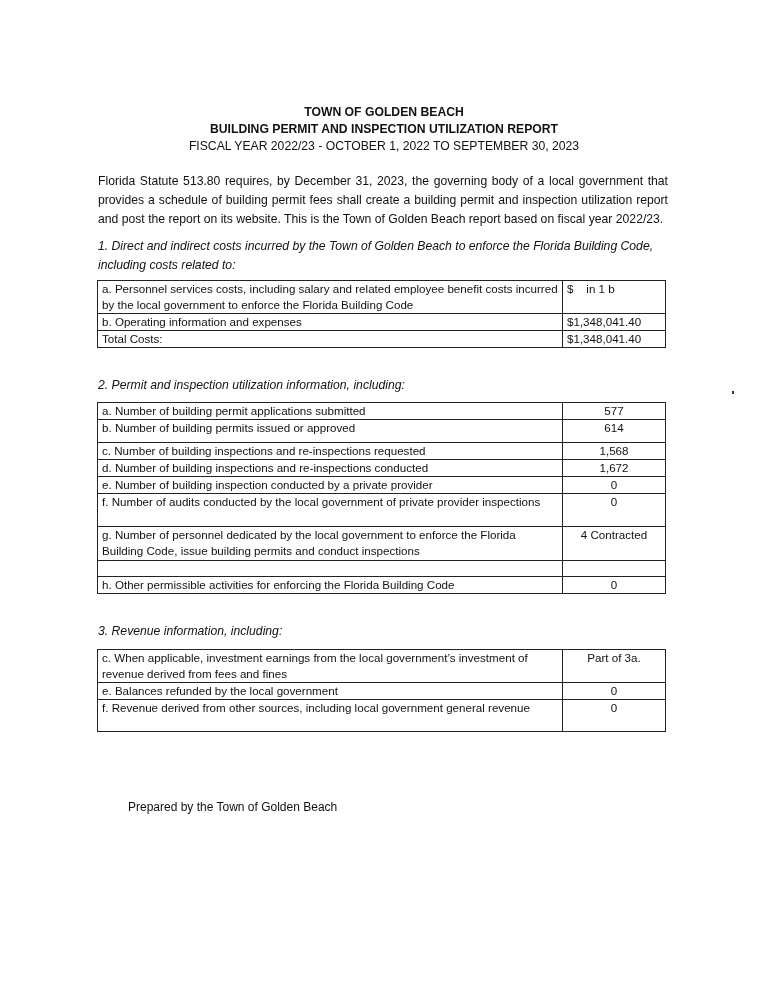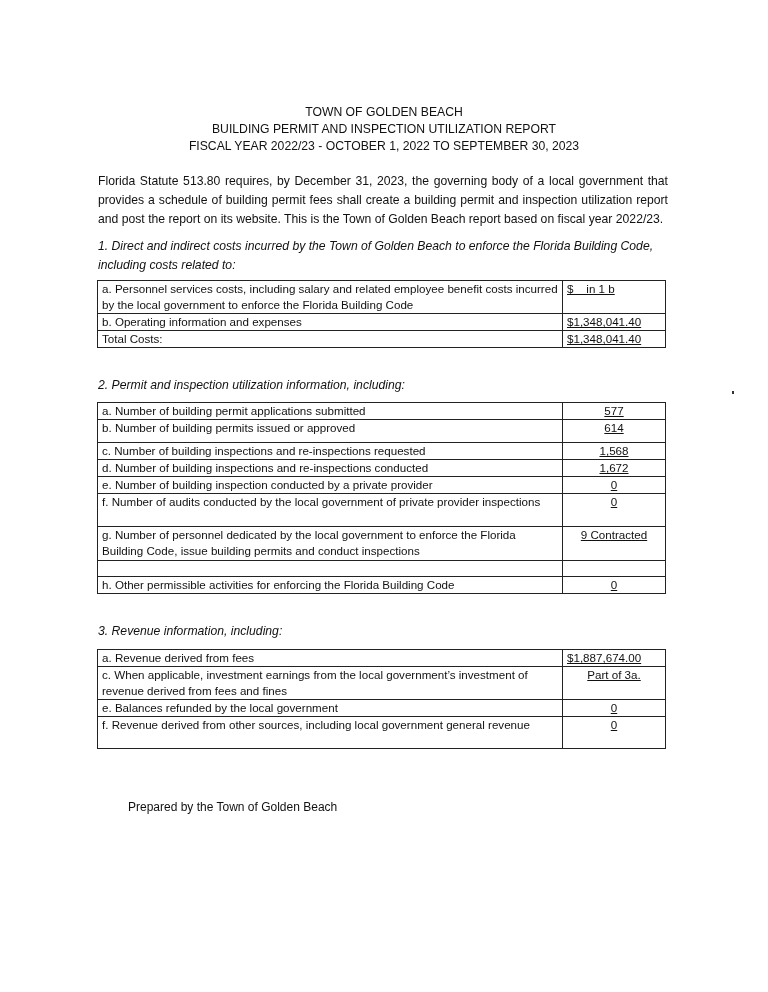--- a/index.html
+++ b/index.html
@@ -1,26 +1,26 @@
 <!DOCTYPE html>
 <html><head>
 <meta charset="utf-8">
 <style>
   html, body { margin: 0; padding: 0; background: #ffffff; }
   body { width: 768px; height: 992px; position: relative; overflow: hidden;
          font-family: "Liberation Sans", "DejaVu Sans", sans-serif; color: #111; }
   .page { position: absolute; left: 0; top: 0; width: 768px; height: 992px; }
   .hdr { position: absolute; left: 0; width: 768px; text-align: center; font-size: 12.2px; line-height: 17px; }
-  .hdr.b { font-weight: normal; }
+  .hdr.b { font-weight: bold; }
   .para { position: absolute; left: 98px; width: 570px; font-size: 12.2px; line-height: 19px; text-align: justify; }
   .sec { position: absolute; left: 98px; width: 580px; font-size: 12.2px; line-height: 19px; font-style: italic; }
   table.t { position: absolute; border-collapse: collapse; font-size: 11.6px; }
   table.t td { border: 1.3px solid #222; padding: 0 4px; vertical-align: top; line-height: 16px; }
   td.lab { width: 456px; }
-  td.val { width: 94px; text-decoration: underline; }
+  td.val { width: 94px; }
   td.c { text-align: center; margin-left: 29px; }
   td.bot { vertical-align: bottom; }
   .foot { position: absolute; left: 98px; top: 800px; font-size: 12px; margin-left: 30px; }
   .speck { position: absolute; left: 732px; top: 391px; width: 2px; height: 3px; background: #333; }
 </style>
 </head>
 <body>
 
 <div class="page">
 
@@ -74,41 +74,37 @@
     <tr style="height:17px">
       <td class="lab">e.  Number of building inspection conducted by a private provider</td>
       <td class="val c">0</td>
     </tr>
     <tr style="height:33px">
       <td class="lab">f.  Number of audits conducted by the local government of private provider inspections</td>
       <td class="val c">0</td>
     </tr>
     <tr style="height:34px">
       <td class="lab">g.  Number of personnel dedicated by the local government to enforce the Florida Building Code, issue building permits and conduct inspections</td>
-      <td class="val c bot">9 Contracted</td>
+      <td class="val c bot">4 Contracted</td>
     </tr>
     <tr style="height:16px">
       <td class="lab"></td>
       <td class="val c"></td>
     </tr>
     <tr style="height:17px">
       <td class="lab">h. Other permissible activities for enforcing the Florida Building Code</td>
       <td class="val c">0</td>
     </tr>
   </tbody>
     </table>
 
   <div class="sec" style="top:622px">3.  Revenue information, including:</div>
 
   <table class="t" style="left:97px; top:649px;">
     <tbody>
-        <tr style="height:17px">
-      <td class="lab">a.  Revenue derived from fees</td>
-      <td class="val">$1,887,674.00</td>
-    </tr>
     <tr style="height:32px">
       <td class="lab">c.  When applicable, investment earnings from the local government’s investment of revenue derived from fees and fines</td>
       <td class="val c">Part of 3a.</td>
     </tr>
     <tr style="height:17px">
       <td class="lab">e.  Balances refunded by the local government</td>
       <td class="val c">0</td>
     </tr>
     <tr style="height:32px">
       <td class="lab">f.  Revenue derived from other sources, including local government general revenue</td>

